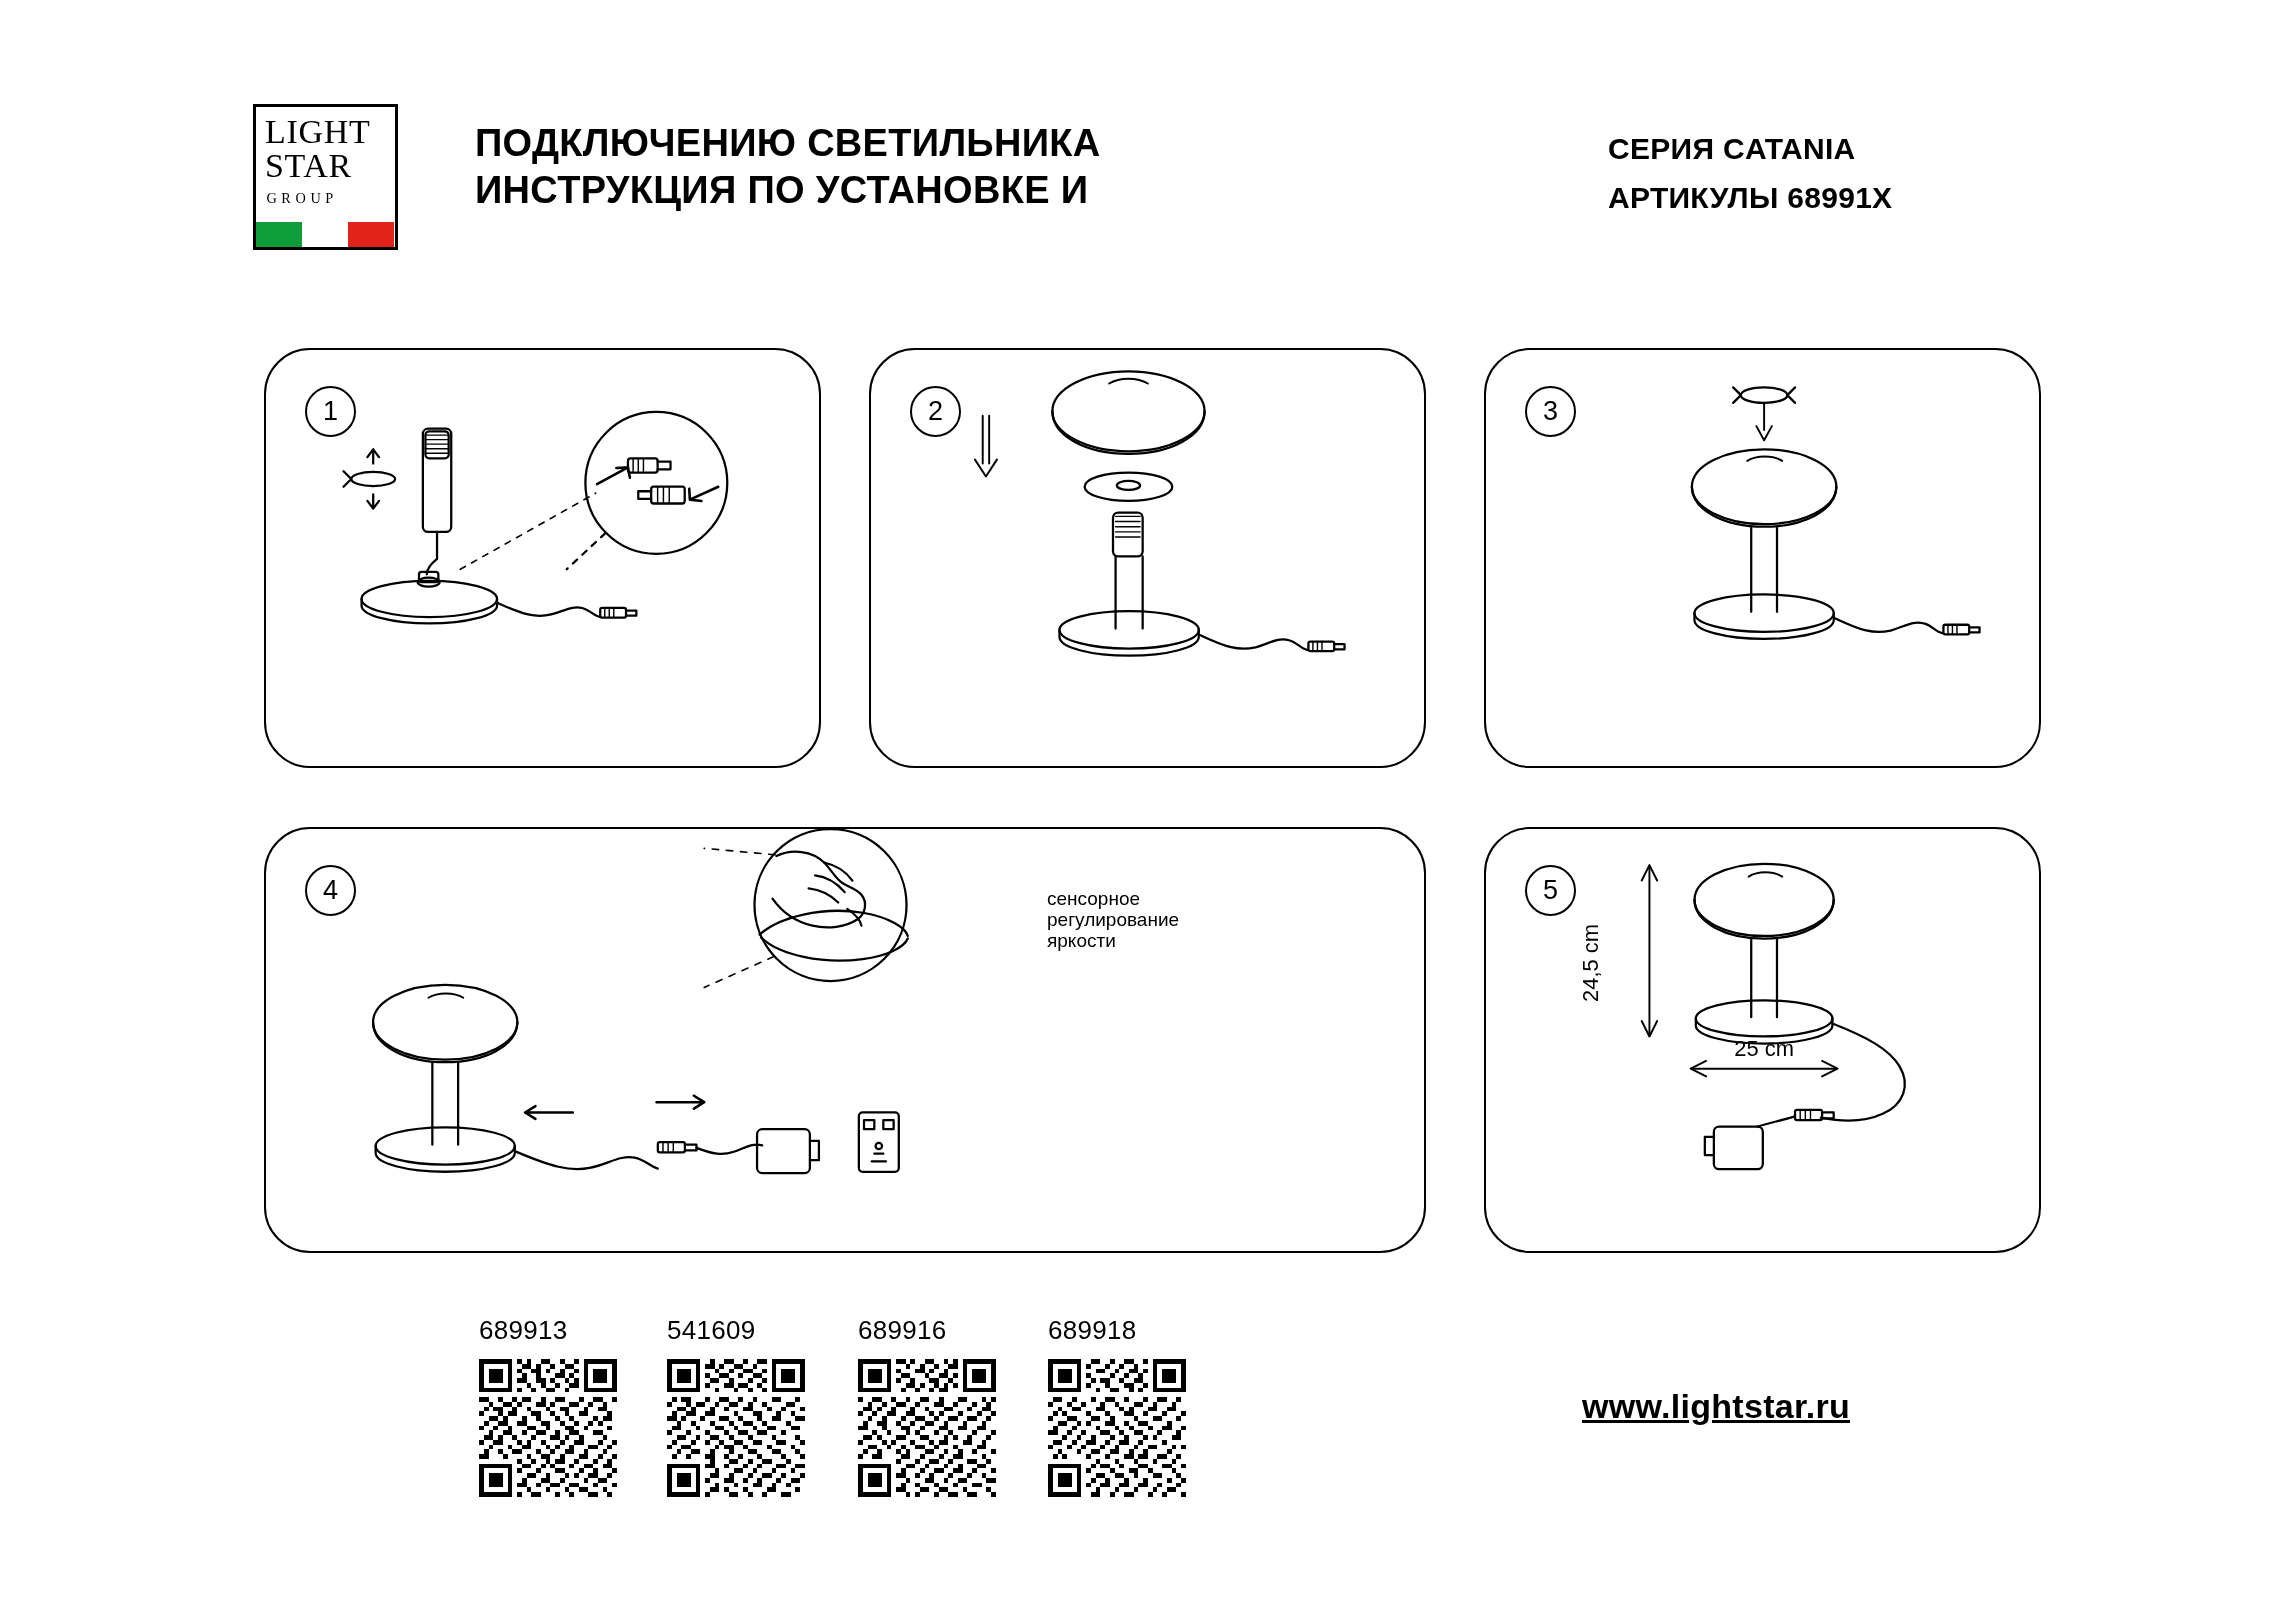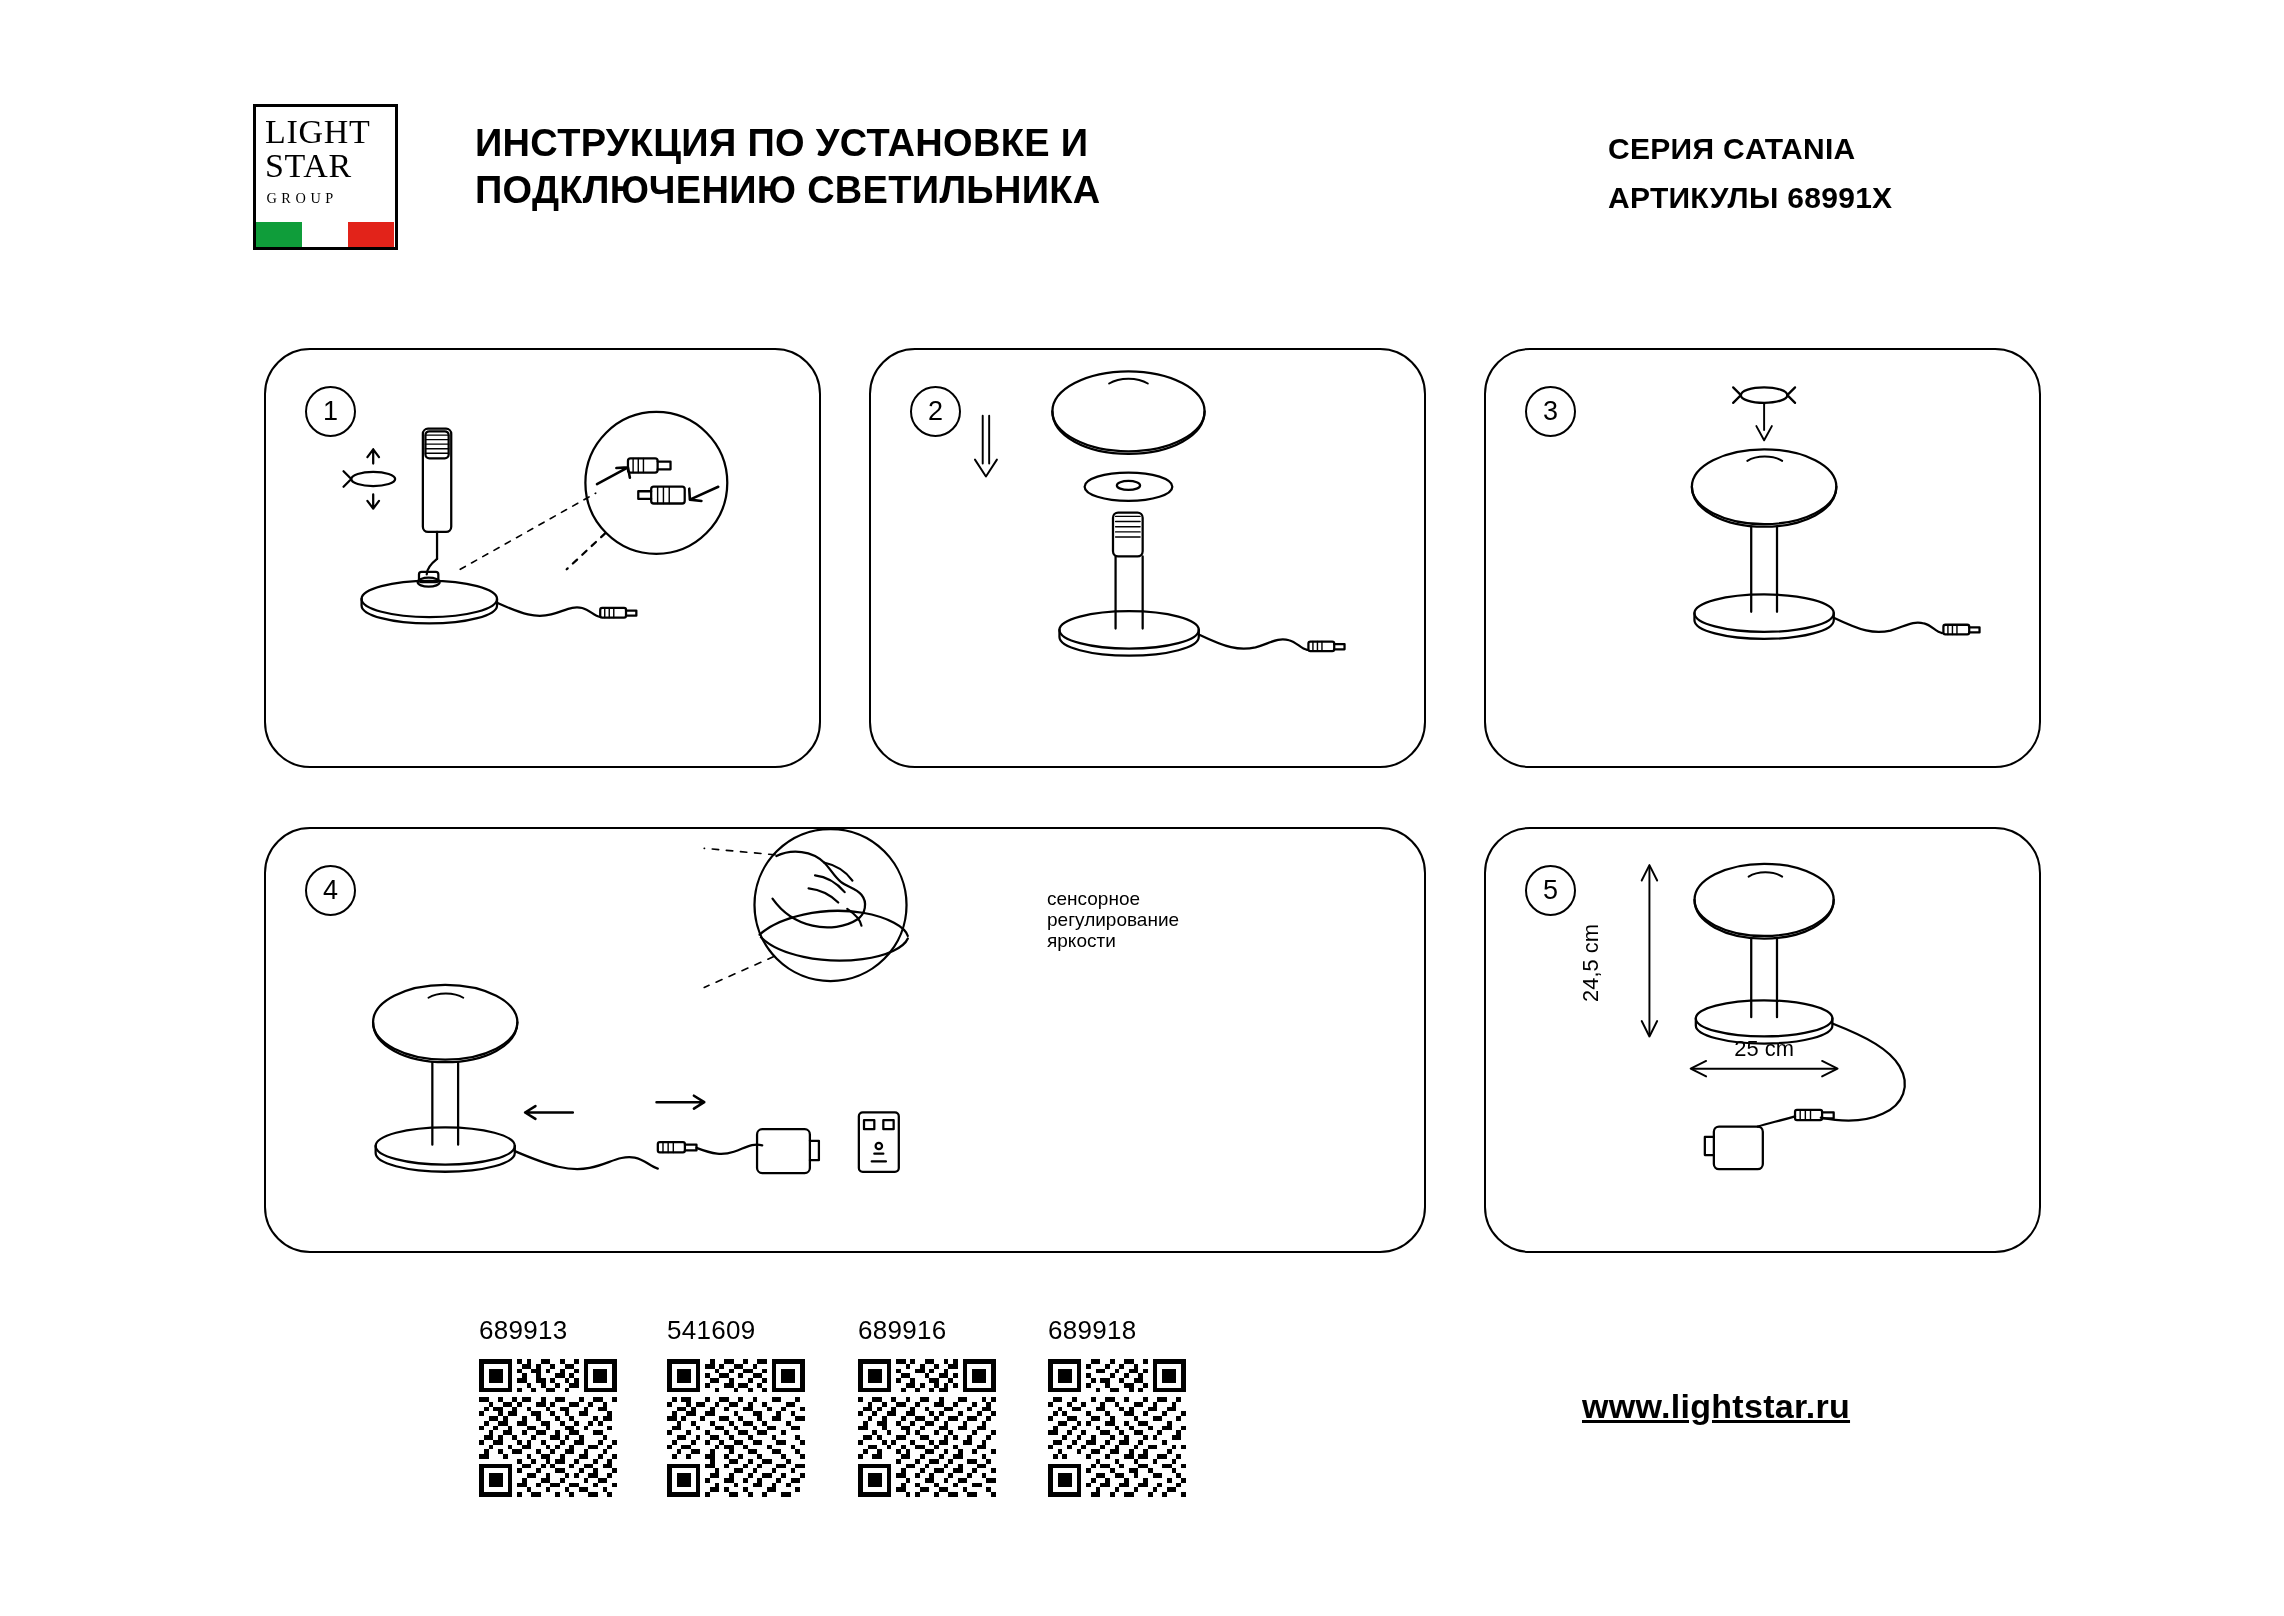--- a/index.html
+++ b/index.html
@@ -164,22 +164,22 @@
     </div>
     <div class="logo-group">GROUP</div>
     <div class="flag">
       <span class="f-green"></span>
         <span class="f-white"></span>
         <span class="f-red"></span>
     </div>
   </div>
 
   <div id="main-title">
+    <div>ПОДКЛЮЧЕНИЮ СВЕТИЛЬНИКА</div>
     <div>ИНСТРУКЦИЯ ПО УСТАНОВКЕ И</div>
-    <div>ПОДКЛЮЧЕНИЮ СВЕТИЛЬНИКА</div>
   </div>
 
   <div id="series-block">
     <div>СЕРИЯ CATANIA</div>
     <div>АРТИКУЛЫ 68991X</div>
   </div>
 
 </div>
 
 <div class="panel" id="panel-1">

